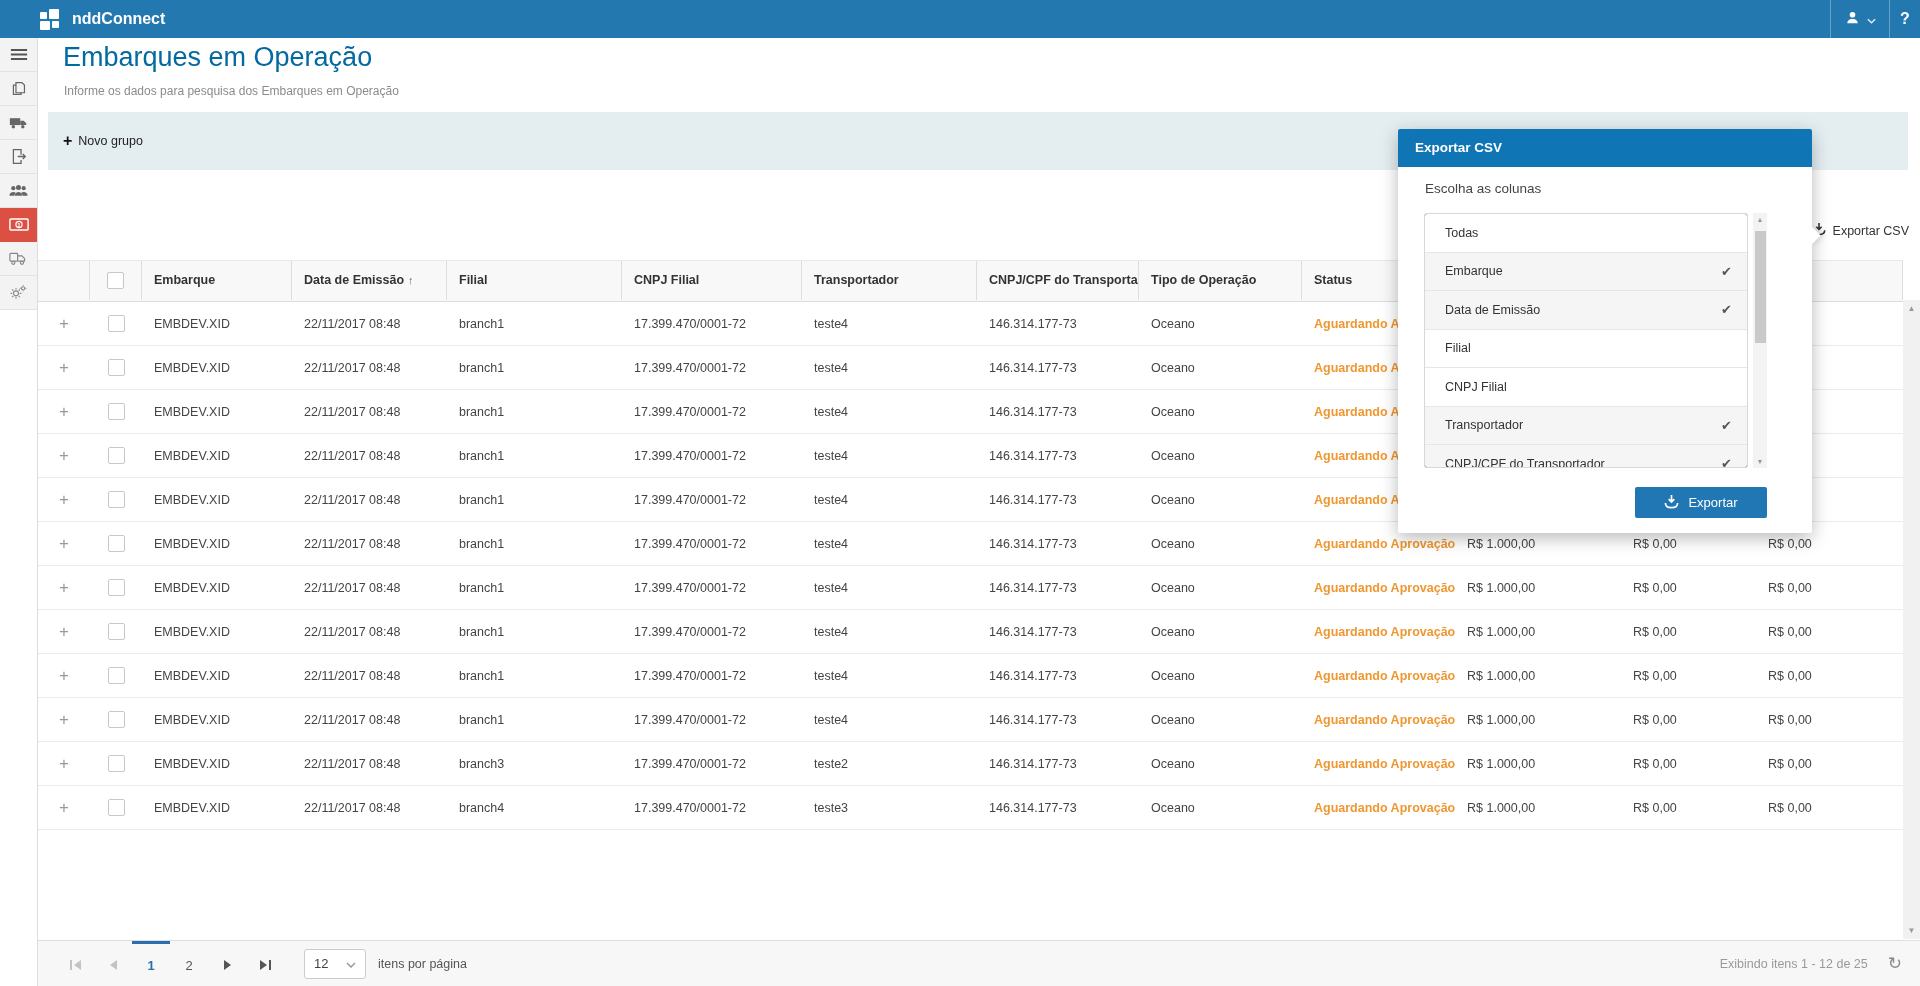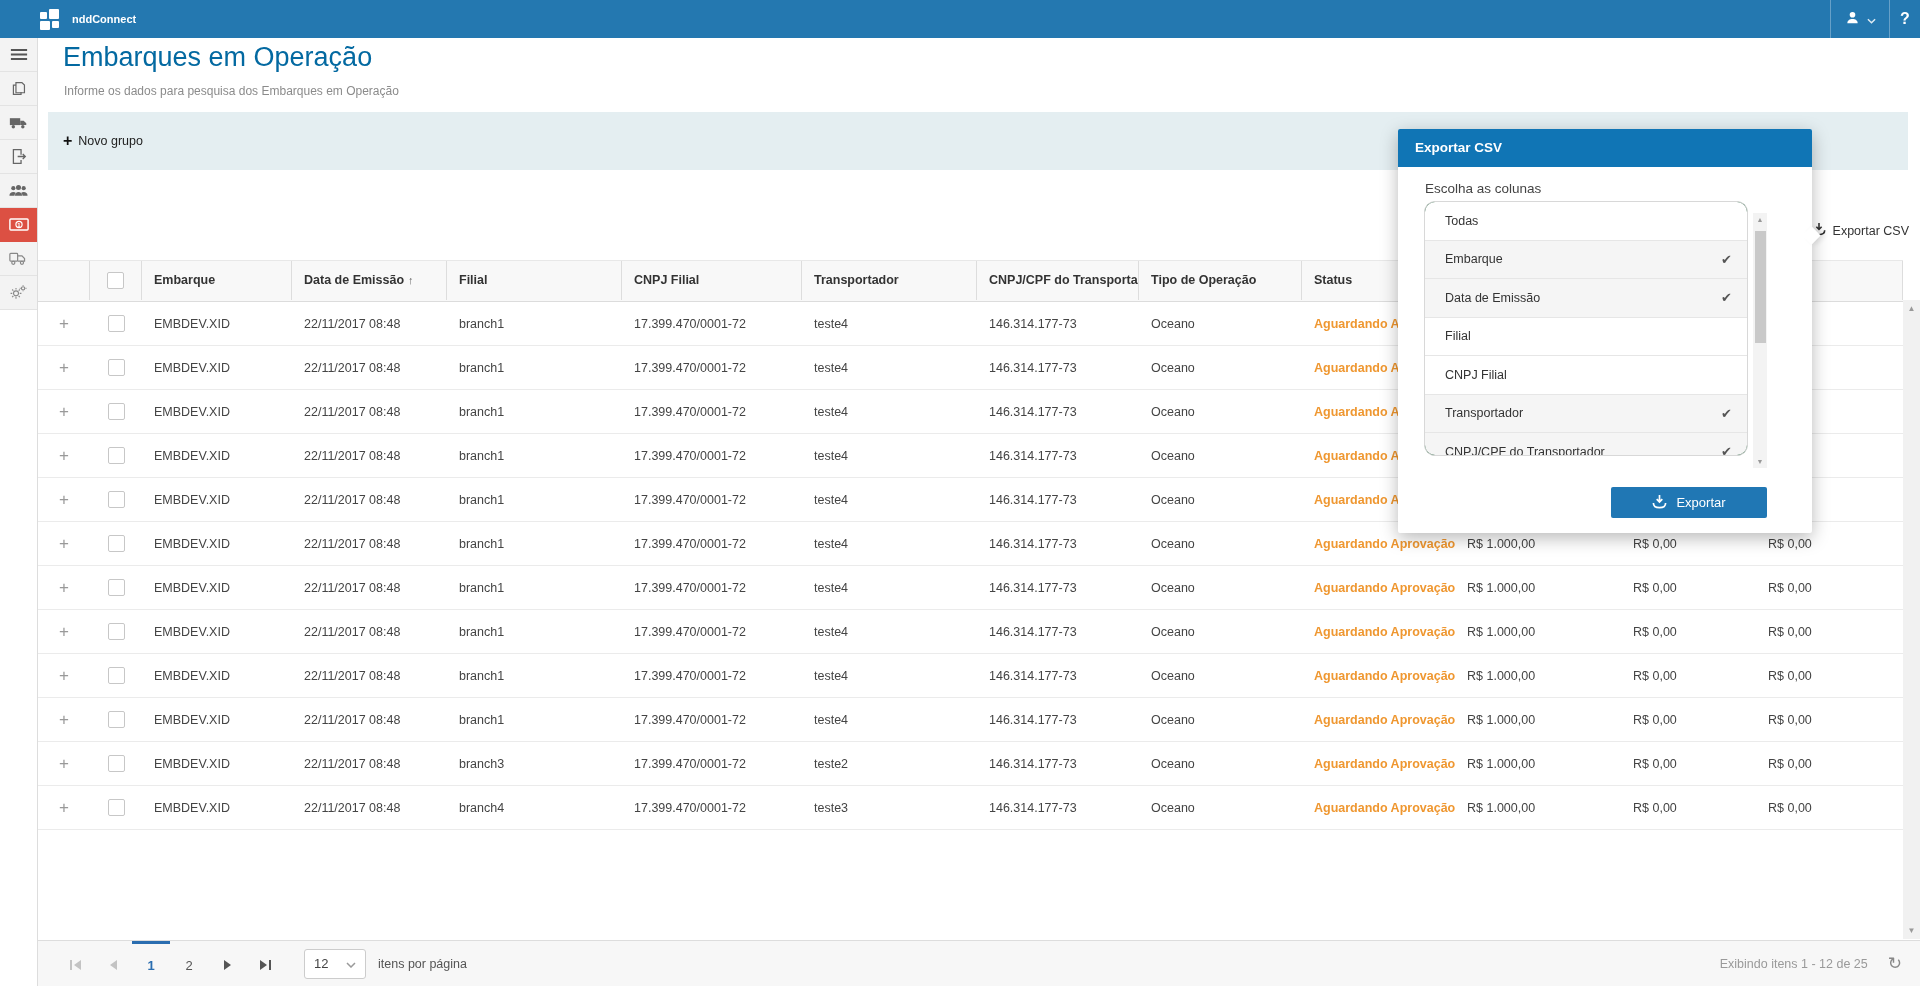--- a/index.html
+++ b/index.html
@@ -6,21 +6,21 @@
   #app{position:relative;width:1920px;height:986px;background:#fff;overflow:hidden;}
 
   
   #topbar{position:absolute;left:0;top:0;width:1920px;height:38px;background:#2478b0;display:flex;align-items:center;color:#fff;z-index:20;}
   .logo{width:23px;height:21px;position:relative;margin-left:40px;}
   .logo i{position:absolute;background:#fff;border-radius:1px;}
   .logo .s1{left:0;top:3px;width:7px;height:7px;}
   .logo .s2{left:9px;top:0;width:10px;height:10px;}
   .logo .s3{left:0;top:12px;width:10px;height:9px;}
   .logo .s4{left:12px;top:12px;width:7px;height:7px;}
-  .brand{margin-left:9px;font-size:11px;font-weight:bold;}
+  .brand{margin-left:9px;font-size:16px;font-weight:bold;}
   .tb-right{margin-left:auto;display:flex;height:38px;}
   .tb-user{width:58px;height:38px;border-left:1px solid rgba(255,255,255,.3);display:flex;align-items:center;justify-content:center;gap:7px;cursor:pointer;}
   .tb-help{width:30px;height:38px;border-left:1px solid rgba(255,255,255,.3);display:flex;align-items:center;justify-content:center;font-size:16px;font-weight:bold;cursor:pointer;}
 
   
   #sidebar{position:absolute;left:0;top:38px;width:38px;height:948px;background:#fff;border-right:1px solid #ddd;box-sizing:border-box;z-index:15;}
   .side-item{width:37px;height:34px;display:flex;align-items:center;justify-content:center;background:#f3f3f3;border-bottom:1px solid #e3e3e3;box-sizing:border-box;cursor:pointer;}
   .side-item.active{background:#dc5043;border-bottom-color:#dc5043;}
 
   
@@ -70,27 +70,27 @@
   .per-page{font-size:12.5px;color:#555;}
   .pager-right{margin-left:auto;display:flex;align-items:center;gap:20px;}
   .pager-summary{font-size:12.5px;color:#9a9a9a;}
   .refresh{font-size:17px;color:#888;cursor:pointer;}
 
   
   #modal{position:absolute;left:1398px;top:129px;width:414px;height:404px;background:#fff;border-radius:2px;box-shadow:0 5px 18px rgba(0,0,0,.28);z-index:50;}
   .modal-pointer{position:absolute;right:-6px;top:100px;width:13px;height:13px;background:#fff;transform:rotate(45deg);box-shadow:3px -3px 5px rgba(0,0,0,.10);}
   .modal-header{height:38px;background:#1075b5;color:#fff;font-weight:bold;font-size:13.5px;line-height:38px;padding:0 17px;border-radius:2px 2px 0 0;}
   .choose-label{position:absolute;left:27px;top:52px;font-size:13.5px;color:#444;}
-  .col-list{position:absolute;left:26px;top:72px;width:324px;height:255px;border:1px solid #d8d8d8;border-radius:11px;overflow:hidden;background:#14532d;box-sizing:border-box;}
+  .col-list{position:absolute;left:26px;top:84px;width:324px;height:255px;border:1px solid #d8d8d8;border-radius:3px;overflow:hidden;background:#14532d;box-sizing:border-box;}
   .opt{height:38.5px;border-bottom:1px solid #e6e6e6;display:flex;align-items:center;justify-content:space-between;padding:0 15px 0 20px;font-size:12.5px;color:#333;box-sizing:border-box;cursor:pointer;background:#fff;}
   .opt.checked{background:#f5f5f5;}
   .opt-check{color:#555;font-size:13px;font-weight:bold;}
   .mscroll{position:absolute;left:355px;top:84px;width:14px;height:255px;background:#f3f3f3;display:flex;flex-direction:column;justify-content:space-between;align-items:center;padding:3px 0;box-sizing:border-box;font-size:7px;color:#999;}
   .mthumb{position:absolute;left:356.5px;top:102px;width:11px;height:112px;background:#c9c9c9;}
-  .export-btn{position:absolute;right:45px;top:358px;width:156px;height:31px;background:#2077b4;color:#fff;font-size:13px;border:none;border-radius:2px;display:flex;align-items:center;justify-content:center;gap:9px;cursor:pointer;}
+  .export-btn{position:absolute;right:45px;top:358px;width:132px;height:31px;background:#2077b4;color:#fff;font-size:13px;border:none;border-radius:2px;display:flex;align-items:center;justify-content:center;gap:9px;cursor:pointer;}
 </style>
 </head>
 <body>
 
 <div id="app">
 
   <header id="topbar">
     <span class="logo">
         <i class="s1"></i>
         <i class="s2"></i>

